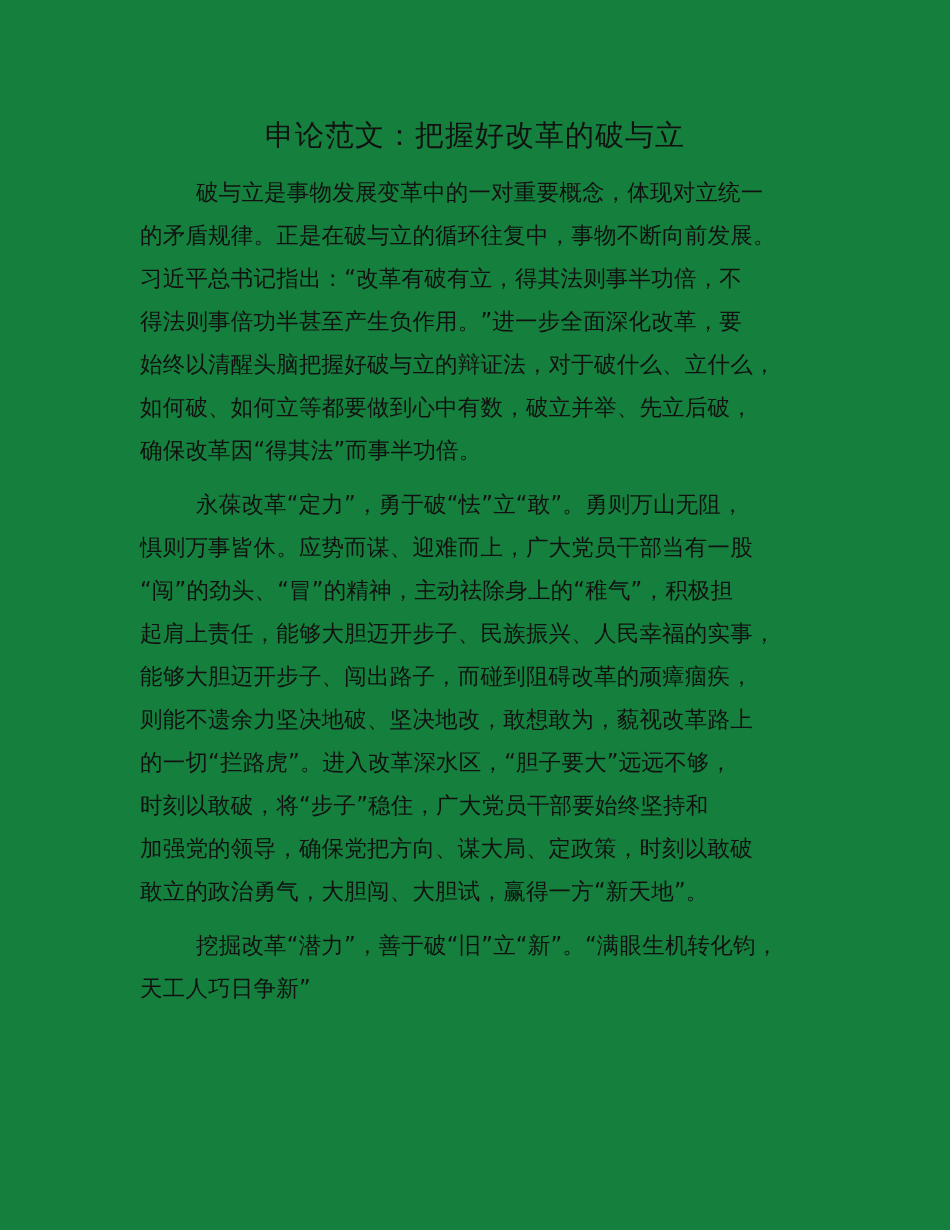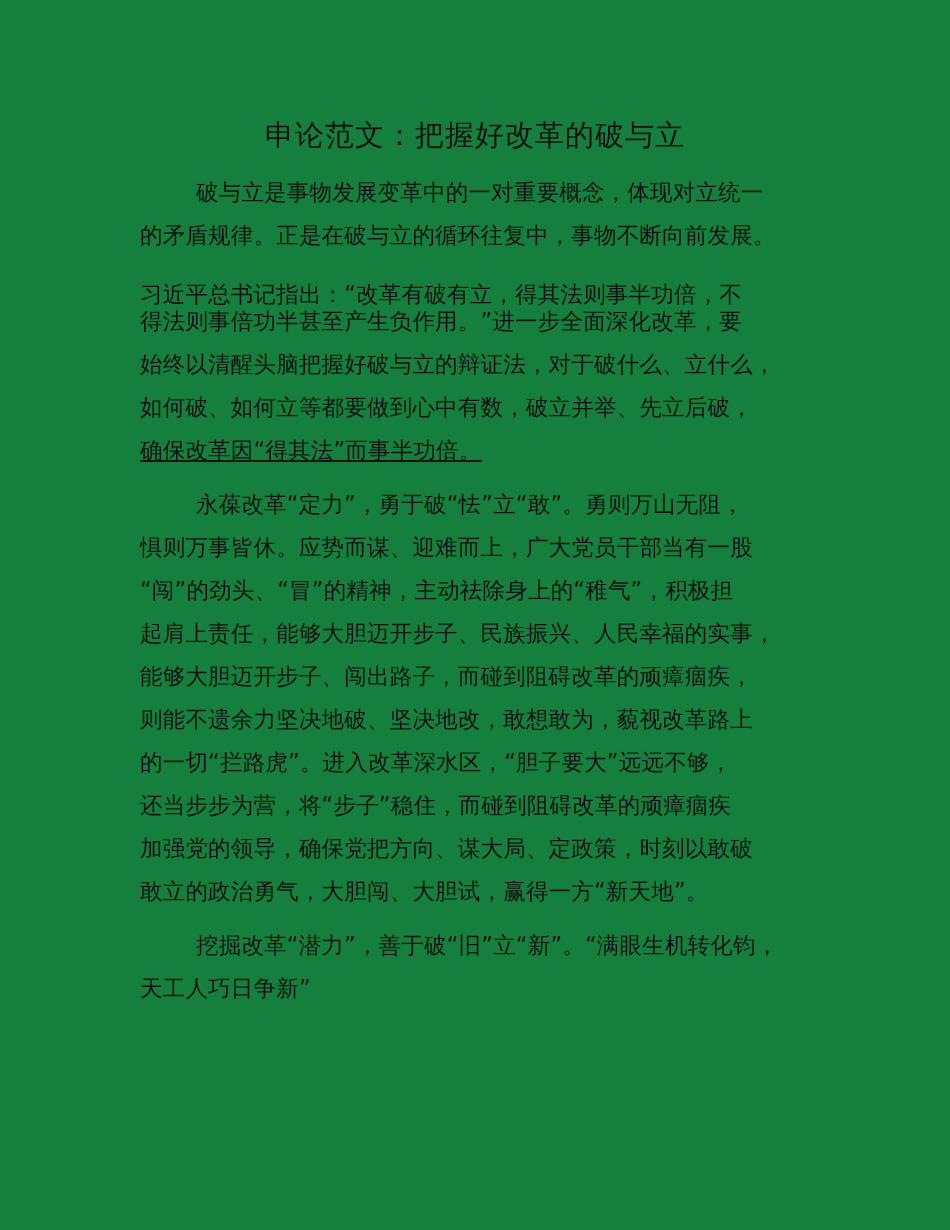--- a/index.html
+++ b/index.html
@@ -51,36 +51,36 @@
   </style>
 </head>
 <body>
 
 <div class="page">
   <h1 class="title">申论范文：把握好改革的破与立</h1>
 
   <div>
     <div class="line indent" style="top:175px;">破与立是事物发展变革中的一对重要概念，体现对立统一</div>
     <div class="line" style="top:218px;">的矛盾规律。正是在破与立的循环往复中，事物不断向前发展。</div>
-    <div class="line" style="top:261px;margin-top:16px;">习近平总书记指出：“改革有破有立，得其法则事半功倍，不</div>
+    <div class="line" style="top:261px;">习近平总书记指出：“改革有破有立，得其法则事半功倍，不</div>
     <div class="line" style="top:304px;">得法则事倍功半甚至产生负作用。”进一步全面深化改革，要</div>
     <div class="line" style="top:347px;">始终以清醒头脑把握好破与立的辩证法，对于破什么、立什么，</div>
     <div class="line" style="top:390px;">如何破、如何立等都要做到心中有数，破立并举、先立后破，</div>
-    <div class="line" style="top:433px;text-decoration:underline;">确保改革因“得其法”而事半功倍。</div>
+    <div class="line" style="top:433px;">确保改革因“得其法”而事半功倍。</div>
   </div>
 
   <div>
     <div class="line indent" style="top:487px;">永葆改革“定力”，勇于破“怯”立“敢”。勇则万山无阻，</div>
     <div class="line" style="top:530px;">惧则万事皆休。应势而谋、迎难而上，广大党员干部当有一股</div>
     <div class="line" style="top:573px;">“闯”的劲头、“冒”的精神，主动祛除身上的“稚气”，积极担</div>
     <div class="line" style="top:616px;">起肩上责任，能够大胆迈开步子、民族振兴、人民幸福的实事，</div>
     <div class="line" style="top:659px;">能够大胆迈开步子、闯出路子，而碰到阻碍改革的顽瘴痼疾，</div>
     <div class="line" style="top:702px;">则能不遗余力坚决地破、坚决地改，敢想敢为，藐视改革路上</div>
     <div class="line" style="top:745px;">的一切“拦路虎”。进入改革深水区，“胆子要大”远远不够，</div>
-    <div class="line" style="top:788px;">还当步步为营，将“步子”稳住，而碰到阻碍改革的顽瘴痼疾</div>
+    <div class="line" style="top:788px;">时刻以敢破，将“步子”稳住，广大党员干部要始终坚持和</div>
     <div class="line" style="top:831px;">加强党的领导，确保党把方向、谋大局、定政策，时刻以敢破</div>
     <div class="line" style="top:874px;">敢立的政治勇气，大胆闯、大胆试，赢得一方“新天地”。</div>
   </div>
 
   <div>
     <div class="line indent" style="top:928px;">挖掘改革“潜力”，善于破“旧”立“新”。“满眼生机转化钧，</div>
     <div class="line" style="top:971px;">天工人巧日争新”</div>
   </div>
 </div>
 

